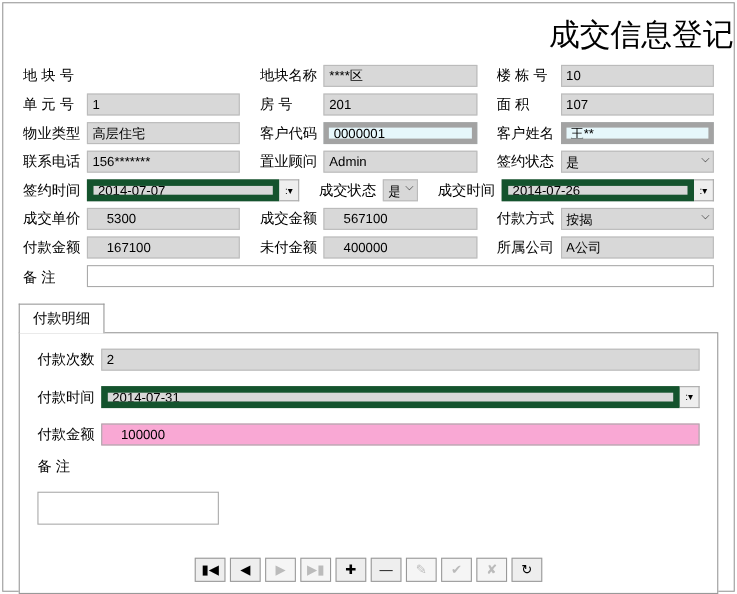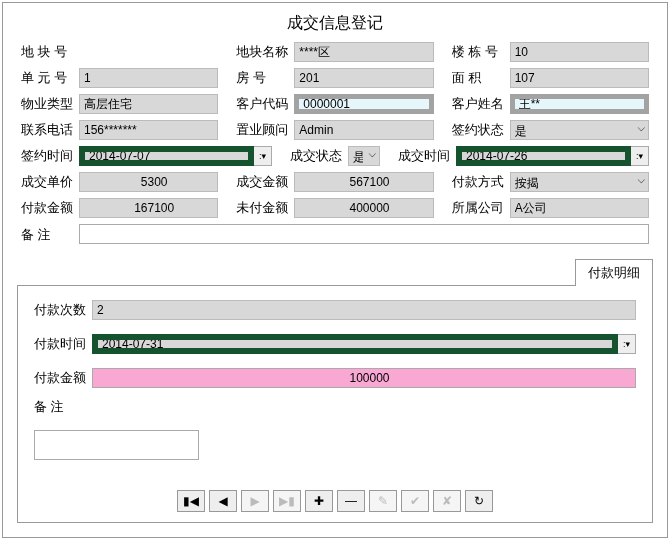--- a/index.html
+++ b/index.html
@@ -12,22 +12,22 @@
   }
   .window {
     width: 666px;
     height: 536px;
     border: 1px solid #999;
     margin: 2px;
     position: relative;
     background: #fff;
   }
   .title {
-    text-align: center;
-    font-size: 16px;
+    text-align: right;
+    font-size: 28px;
     padding: 10px 0 8px 0;
     font-family: Liberation Serif, serif;
   }
   .form-area {
     padding: 0 18px;
   }
   .row {
     display: flex;
     gap: 18px;
     margin-bottom: 6px;
@@ -49,21 +49,21 @@
     border: 1px solid #bbb;
     padding: 0 4px;
     font-family: inherit;
     font-size: 12px;
     width: 100%;
   }
   .input.highlight {
     background: #e6f7fb;
     border: 5px solid #a3a3a3;
   }
-  .input.number { text-align: center; padding-right: 6px; padding-left: 17px; }
+  .input.number { text-align: left; padding-right: 6px; padding-left: 17px; }
   .input.white { background: #f9a8d4; border: 1px solid #aaa; }
   .select {
     background: #d8d8d8;
     appearance: none;
     -webkit-appearance: none;
     padding-right: 16px;
     position: relative;
   }
   .select-wrap { position: relative; flex: 1; }
   .select-wrap::after {
@@ -92,21 +92,20 @@
     flex:1; height:20px; background:#fff; border:1px solid #aaa;
     font-family: inherit; font-size:12px; padding:0 4px;
   }
   
   .tab-section {
     margin: 14px 14px 0 14px;
     position: relative;
   }
   .tab-header {
     display:flex;
-    justify-content:flex-end;
   }
   .tab {
     border:1px solid #999;
     border-bottom:none;
     padding:4px 12px;
     background:#fff;
     font-size:13px;
     position: relative;
     top:1px;
     z-index:2;

